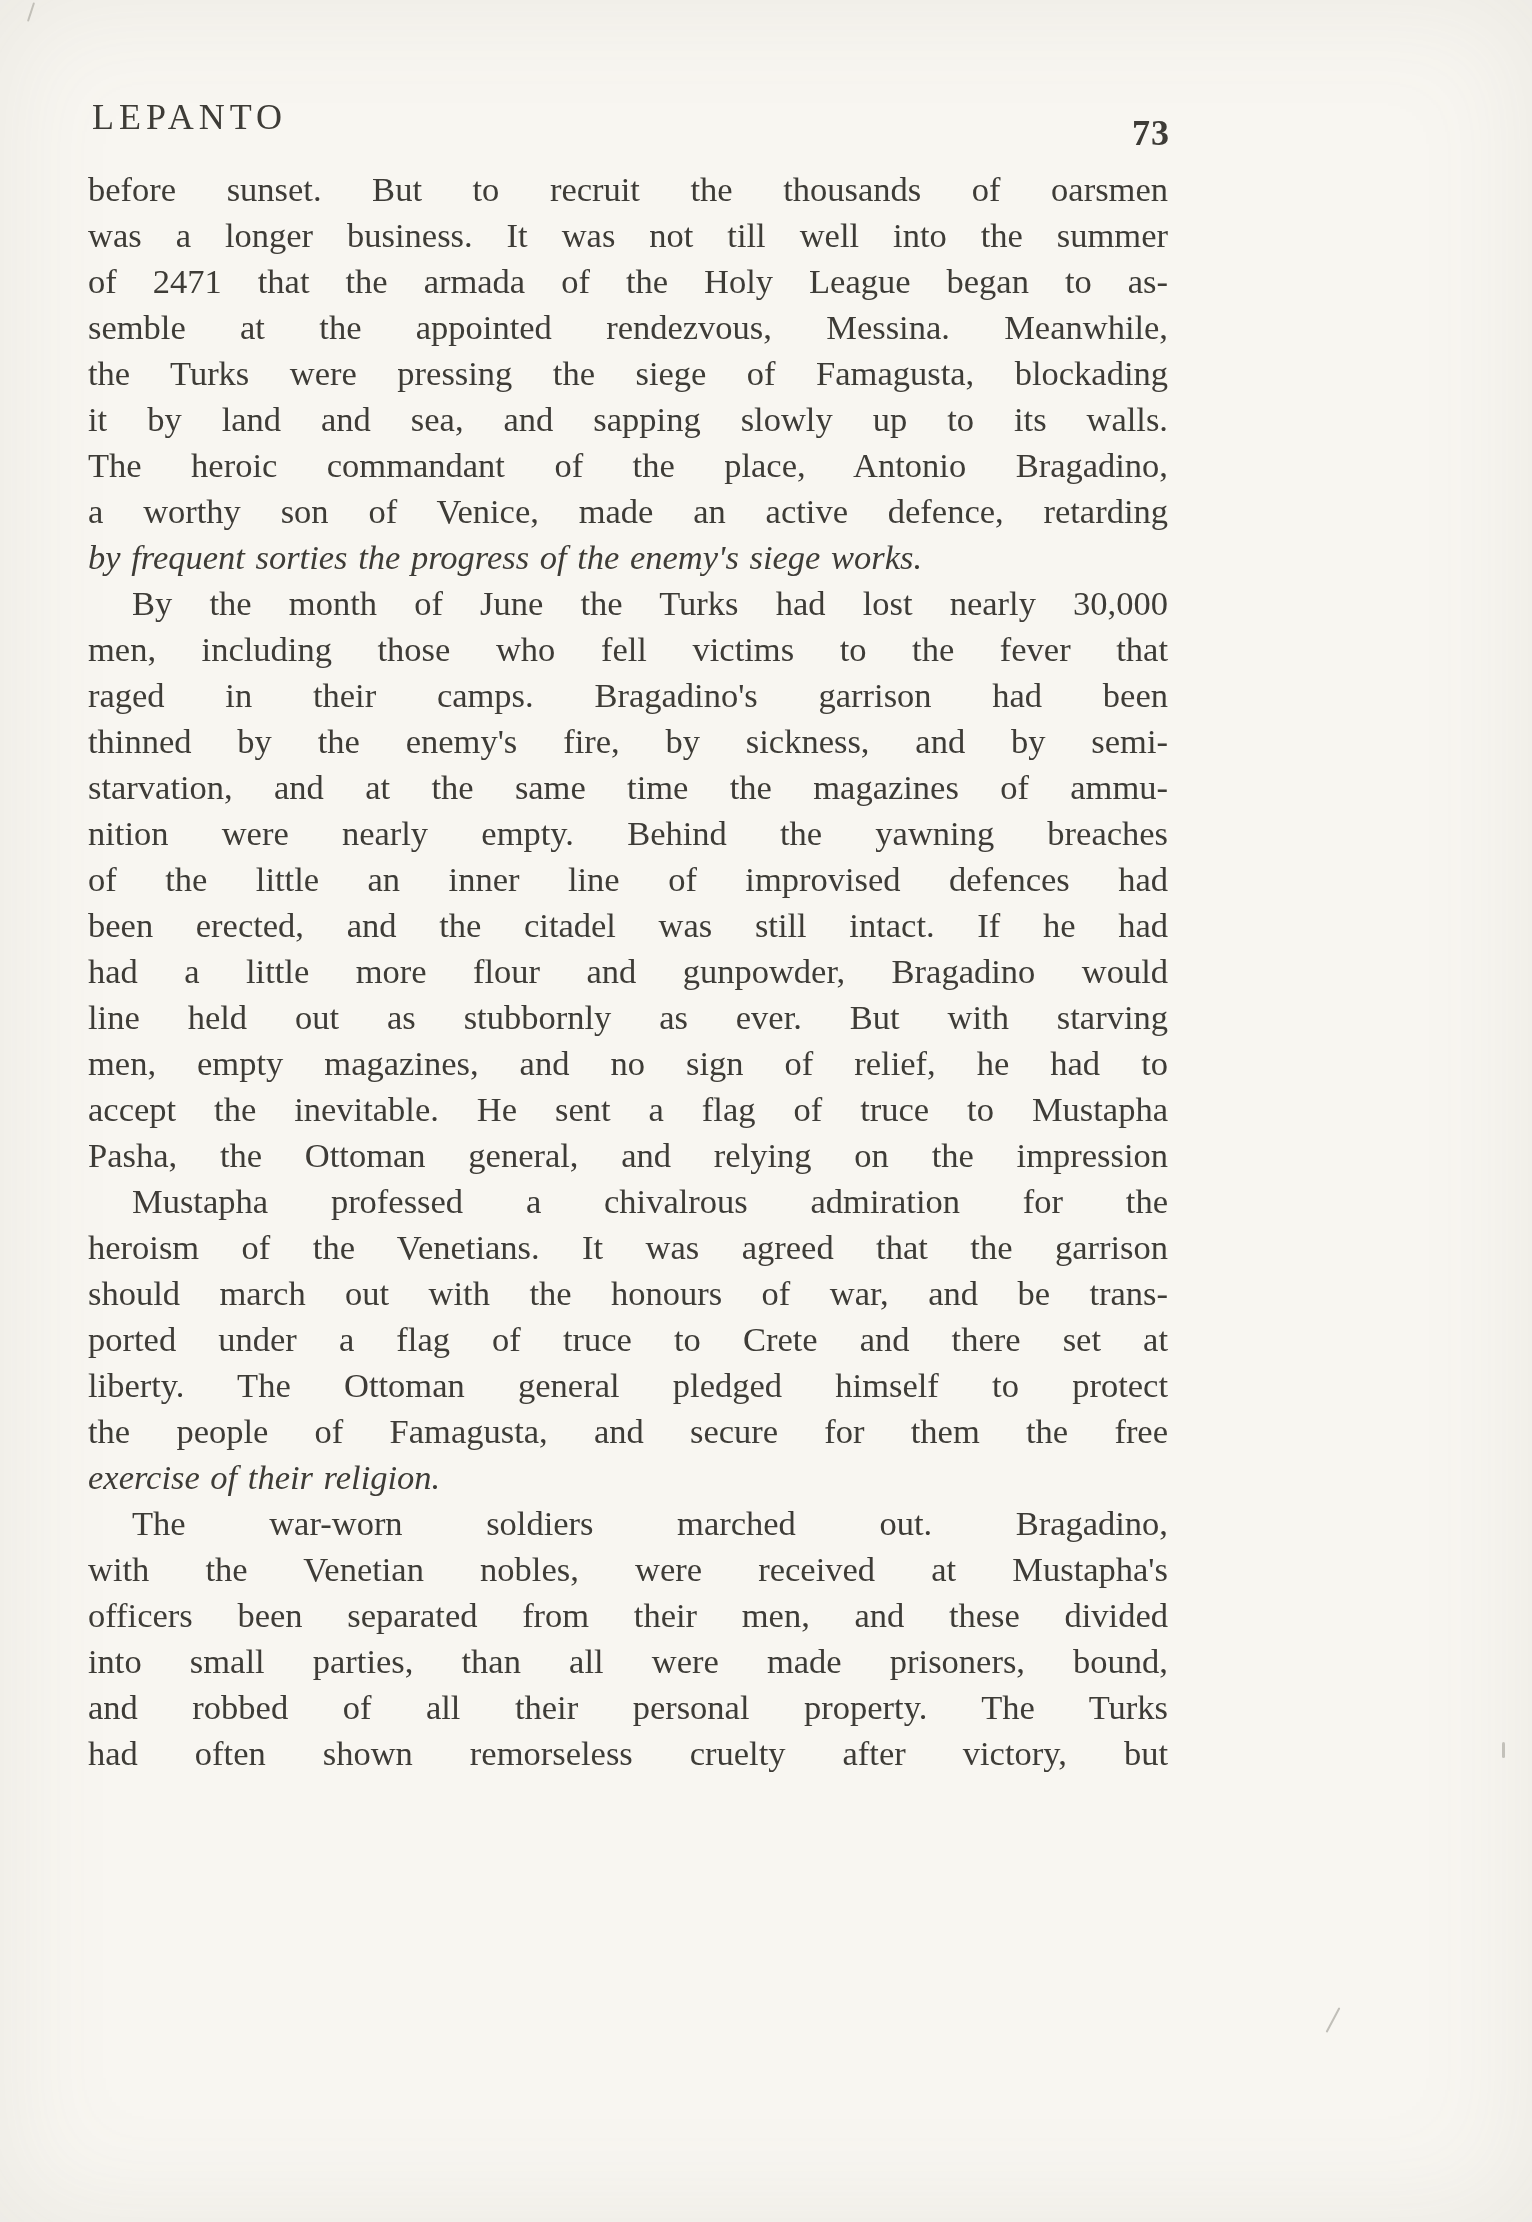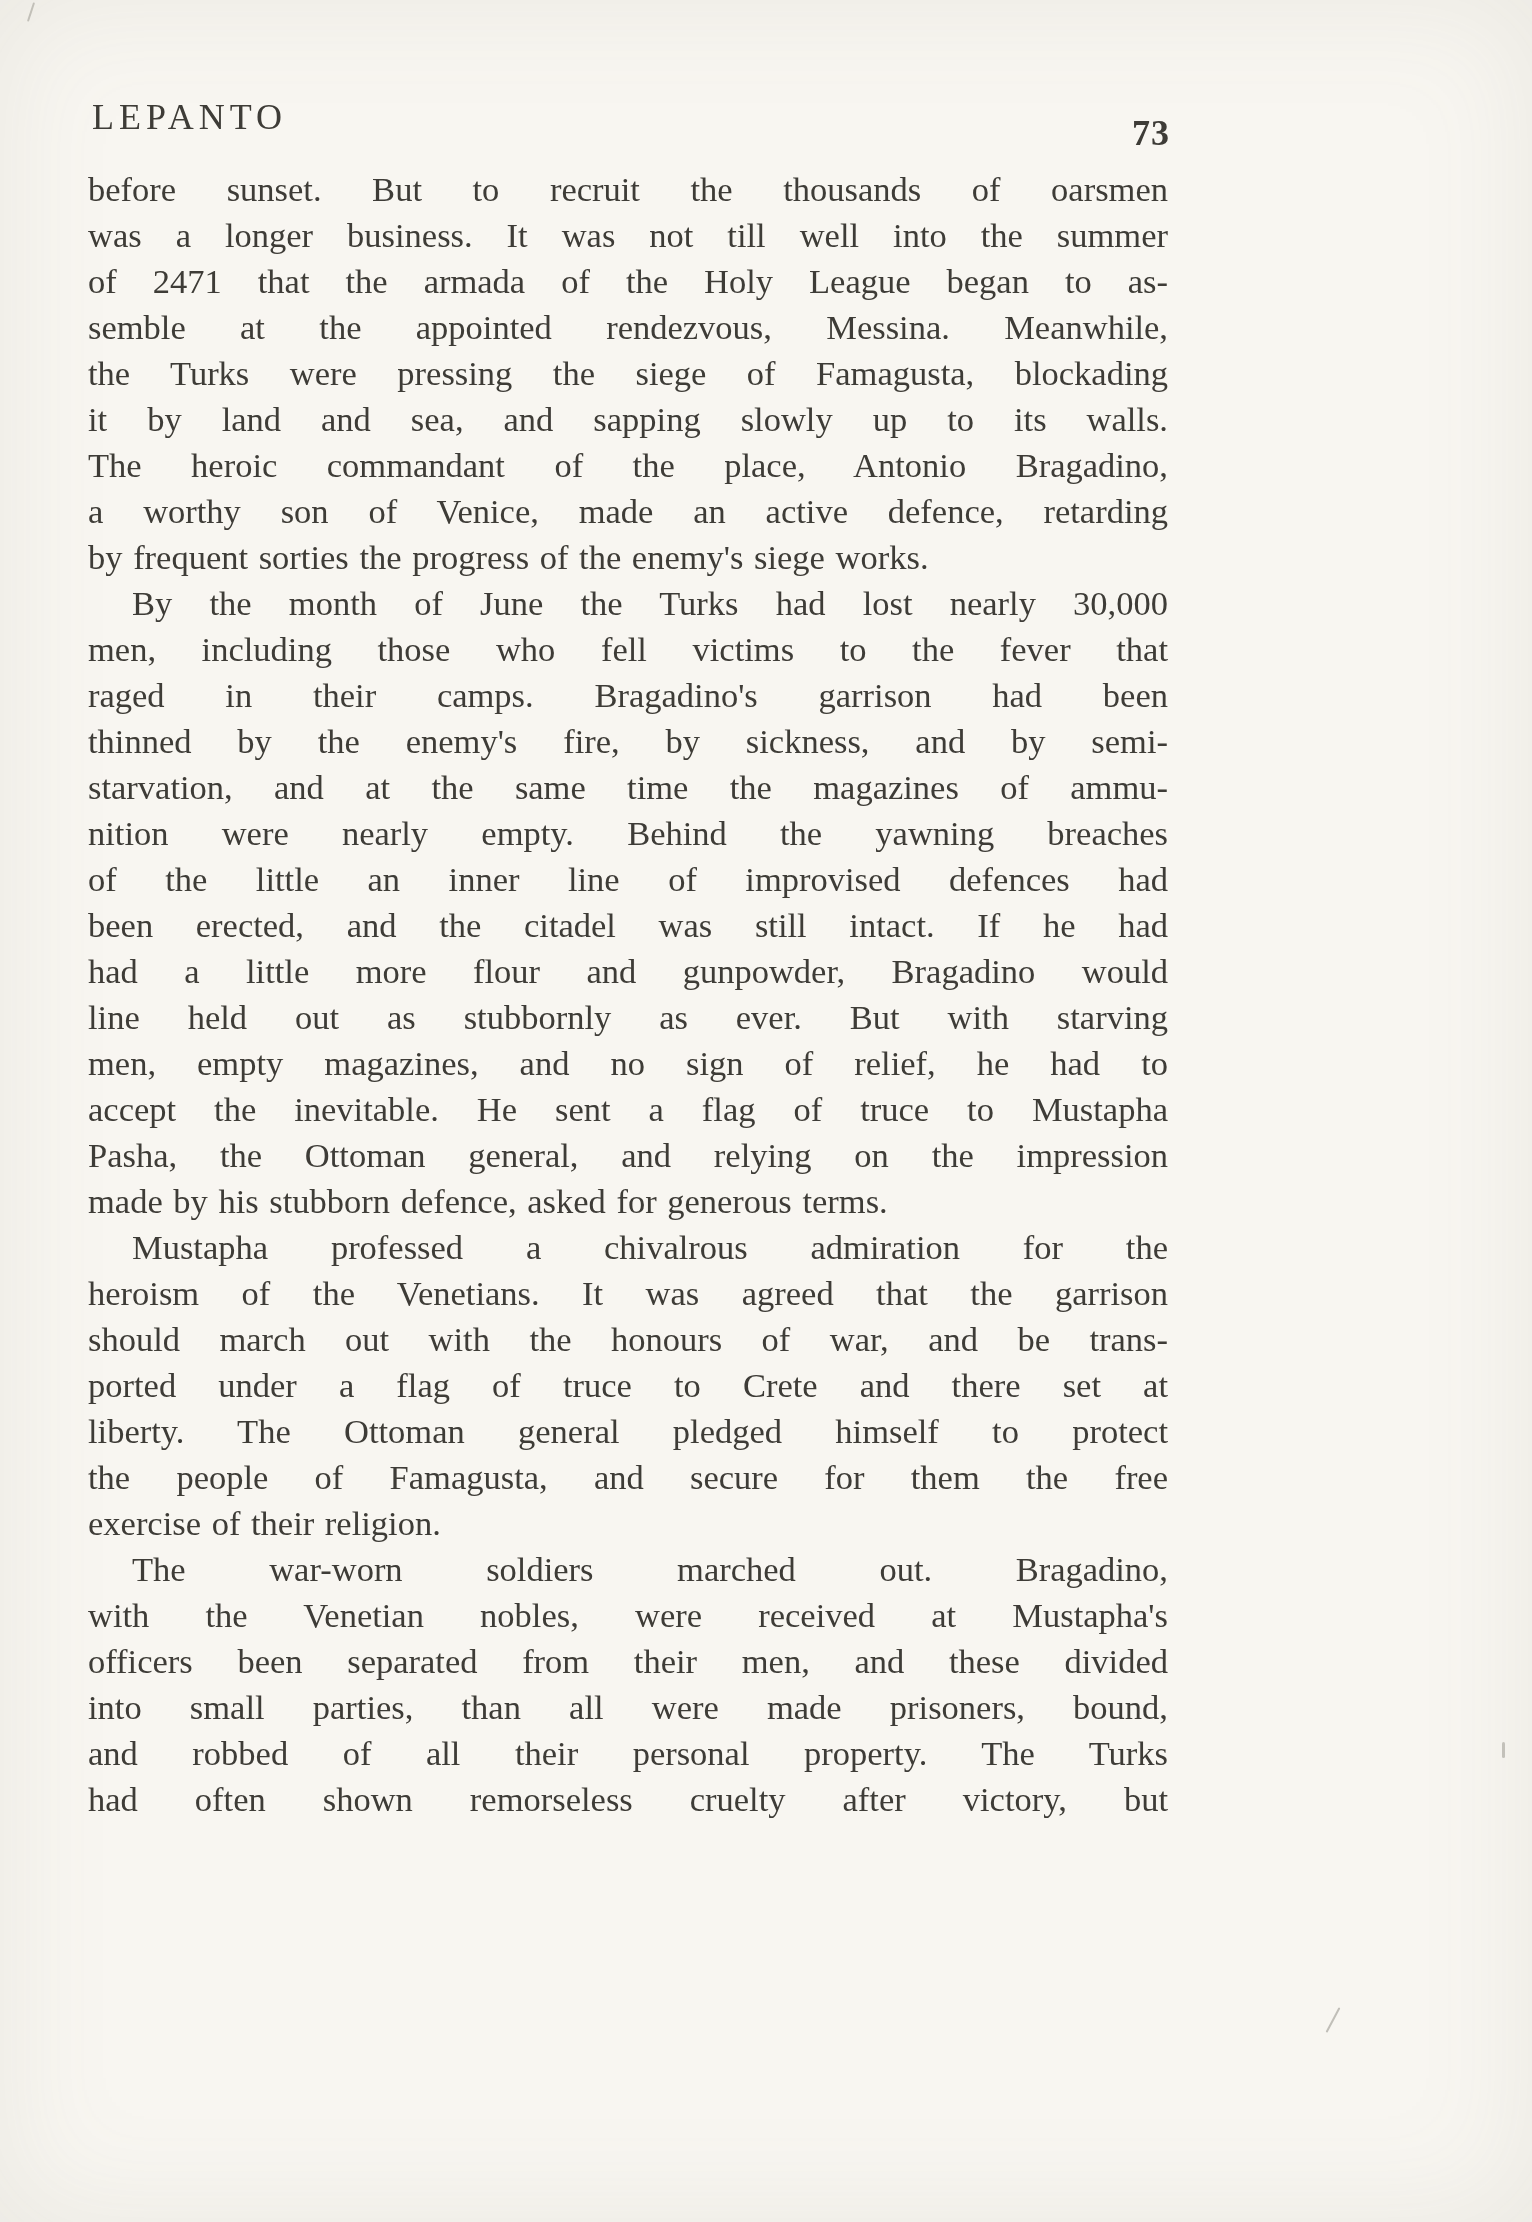--- a/index.html
+++ b/index.html
@@ -52,20 +52,21 @@
     line-height: 46px;
     word-spacing: 2px;
   }
   .para { margin: 0; }
   .line {
     text-align: justify;
     text-align-last: justify;
   }
   .line.para-end {
     text-align-last: left;
+    font-style: italic;
   }
   .line.indent {
     text-indent: 44px;
   }
   
   .artifact {
     position: absolute;
     background: #8a877f;
     border-radius: 2px;
   }
@@ -116,21 +117,20 @@
         <div class="line">thinned by the enemy's fire, by sickness, and by semi-</div>
         <div class="line">starvation, and at the same time the magazines of ammu-</div>
         <div class="line">nition were nearly empty. Behind the yawning breaches</div>
         <div class="line">of the little an inner line of improvised defences had</div>
         <div class="line">been erected, and the citadel was still intact. If he had</div>
         <div class="line">had a little more flour and gunpowder, Bragadino would</div>
         <div class="line">line held out as stubbornly as ever. But with starving</div>
         <div class="line">men, empty magazines, and no sign of relief, he had to</div>
         <div class="line">accept the inevitable. He sent a flag of truce to Mustapha</div>
         <div class="line">Pasha, the Ottoman general, and relying on the impression</div>
-        <div class="line para-end">made by his stubborn defence, asked for generous terms.</div>
       </div>
       <div class="para">
         <div class="line indent">Mustapha professed a chivalrous admiration for the</div>
         <div class="line">heroism of the Venetians. It was agreed that the garrison</div>
         <div class="line">should march out with the honours of war, and be trans-</div>
         <div class="line">ported under a flag of truce to Crete and there set at</div>
         <div class="line">liberty. The Ottoman general pledged himself to protect</div>
         <div class="line">the people of Famagusta, and secure for them the free</div>
         <div class="line para-end">exercise of their religion.</div>
       </div>

